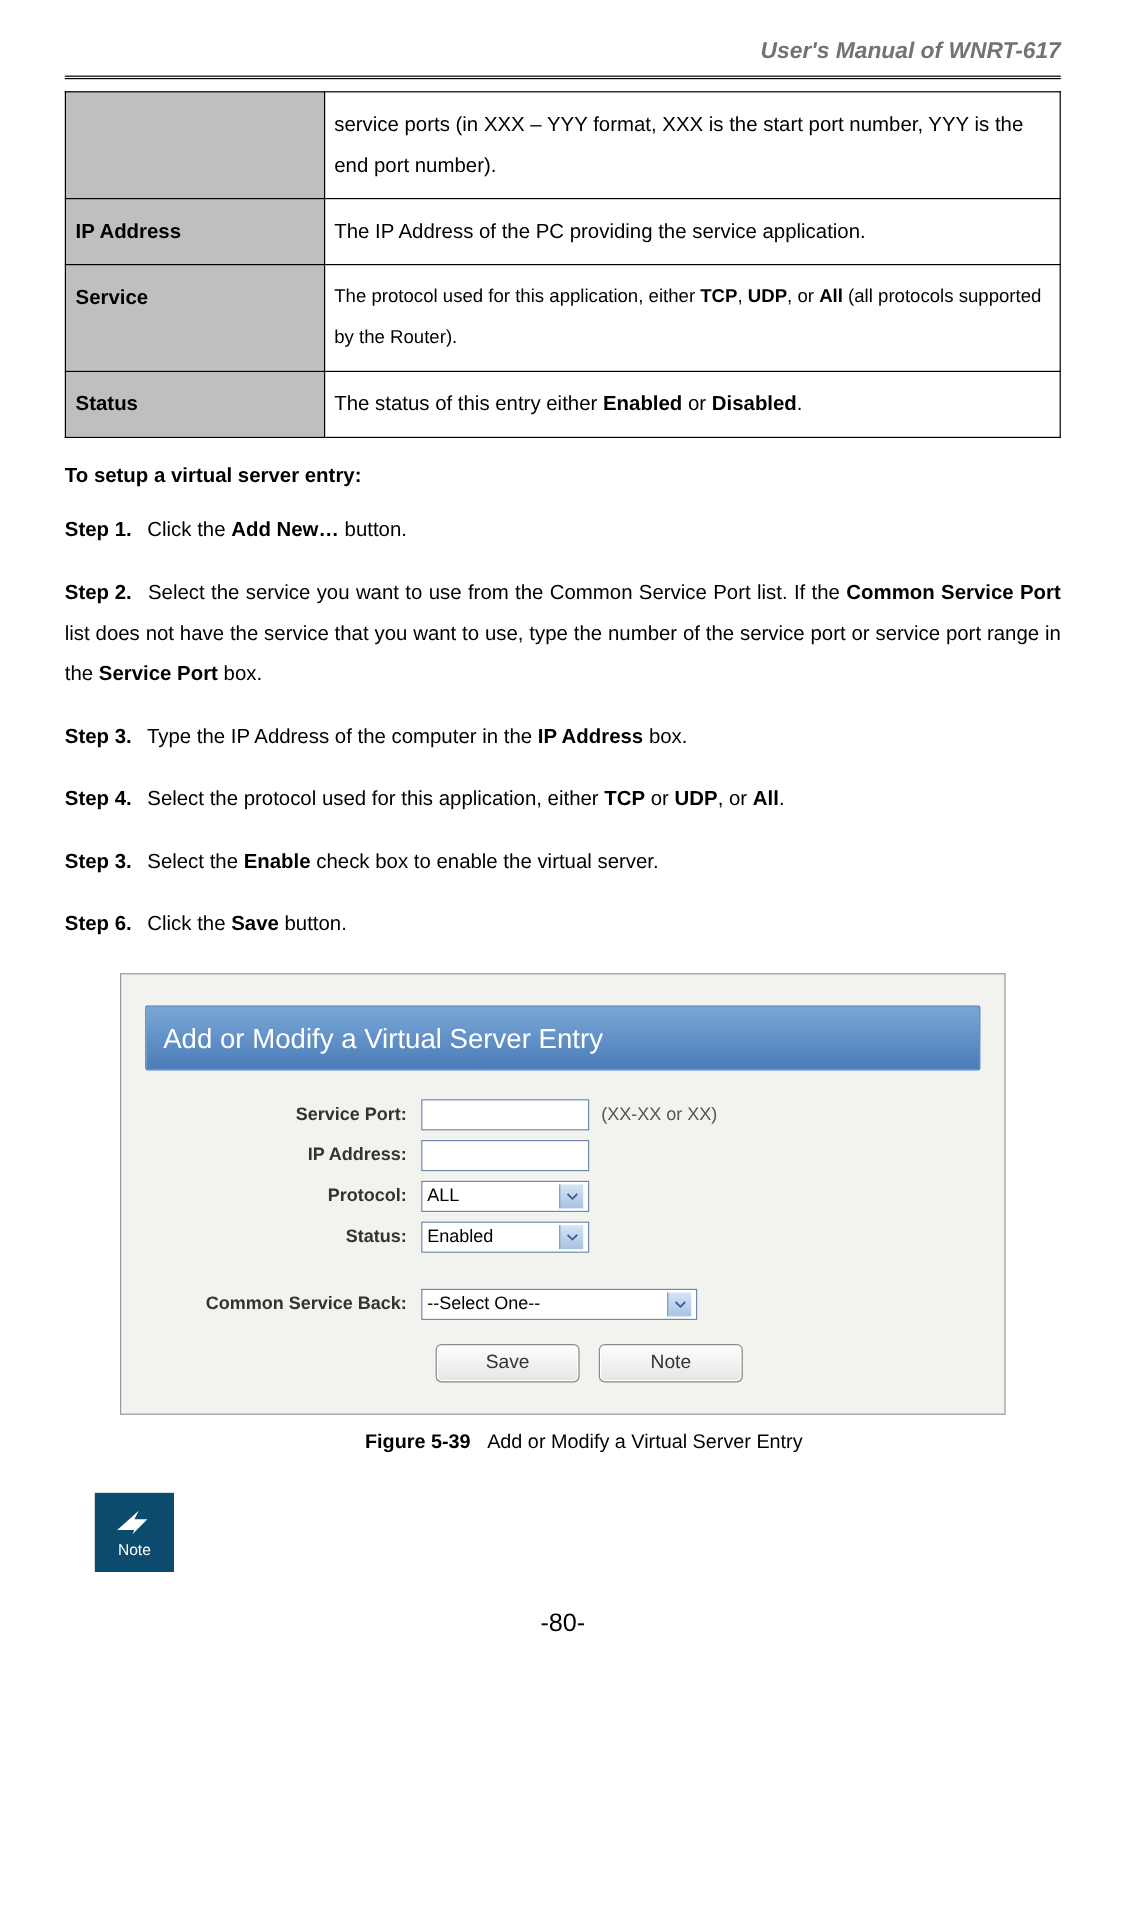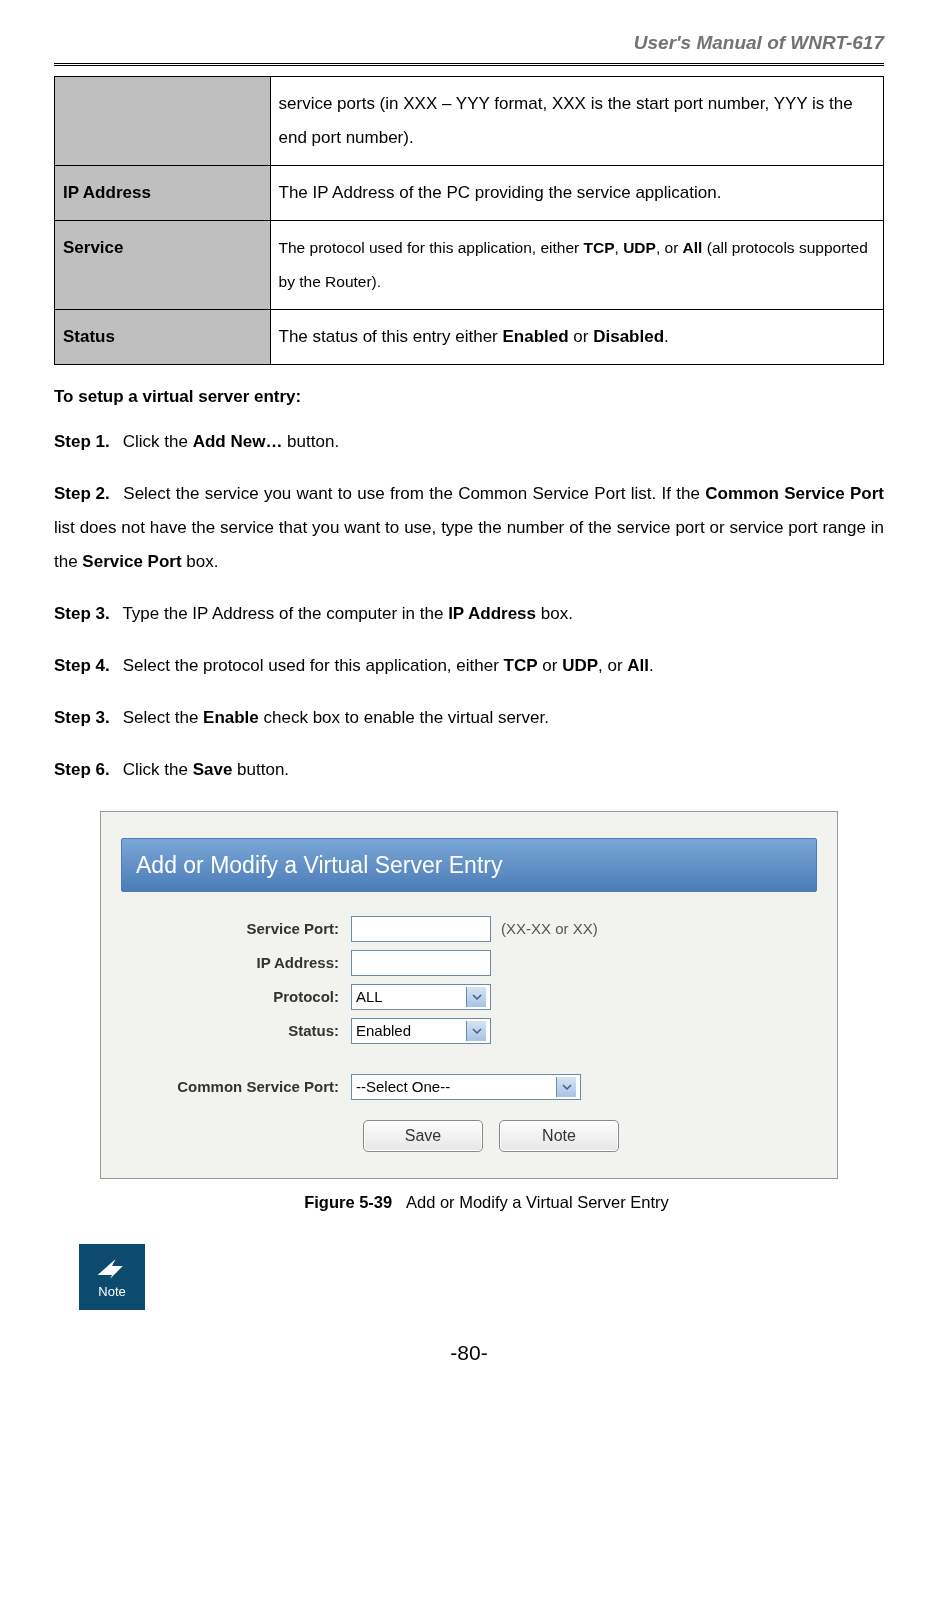--- a/index.html
+++ b/index.html
@@ -288,21 +288,21 @@
             <svg viewBox="0 0 10 10">
               <path d="M1 3 L5 7 L9 3" fill="none" stroke="#3a5d8f" stroke-width="1.5"></path>
             </svg>
           </span>
       </div>
     </div>
 
     <div class="form-gap"></div>
 
     <div class="form-row">
-      <div class="form-label">Common Service Port:</div>
+      <div class="form-label">Common Service Back:</div>
       <div class="form-select" style="width:230px">
         <span>--Select One--</span>
         <span class="select-arrow">
             <svg viewBox="0 0 10 10">
               <path d="M1 3 L5 7 L9 3" fill="none" stroke="#3a5d8f" stroke-width="1.5"></path>
             </svg>
           </span>
       </div>
     </div>
 

